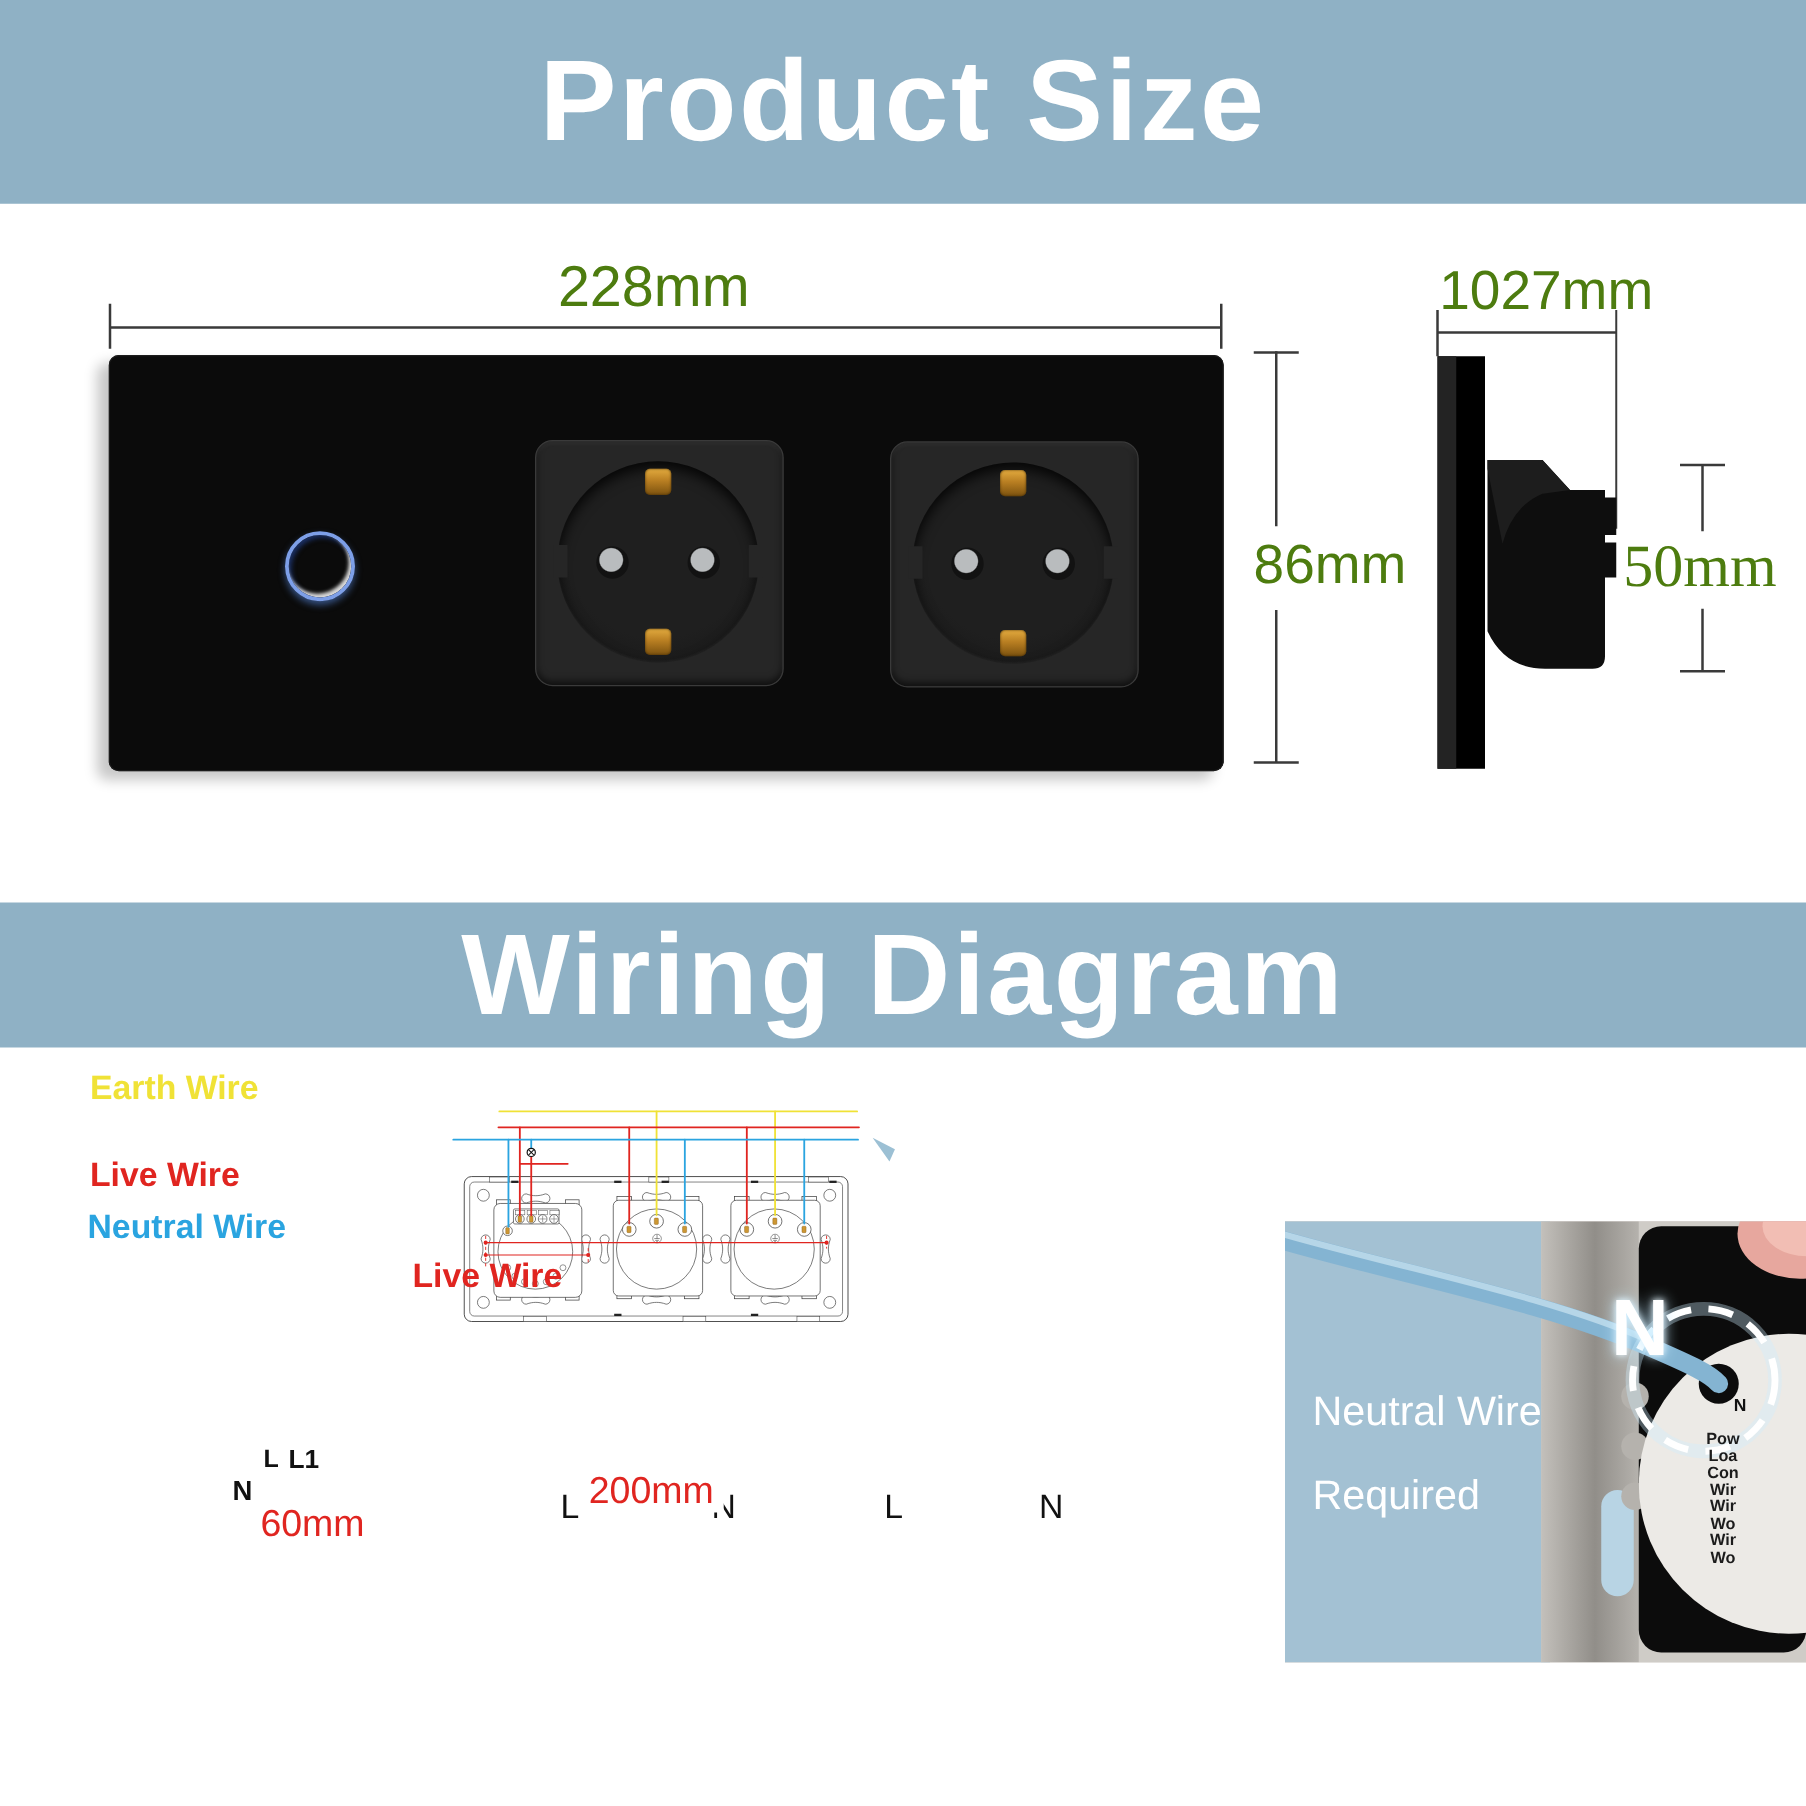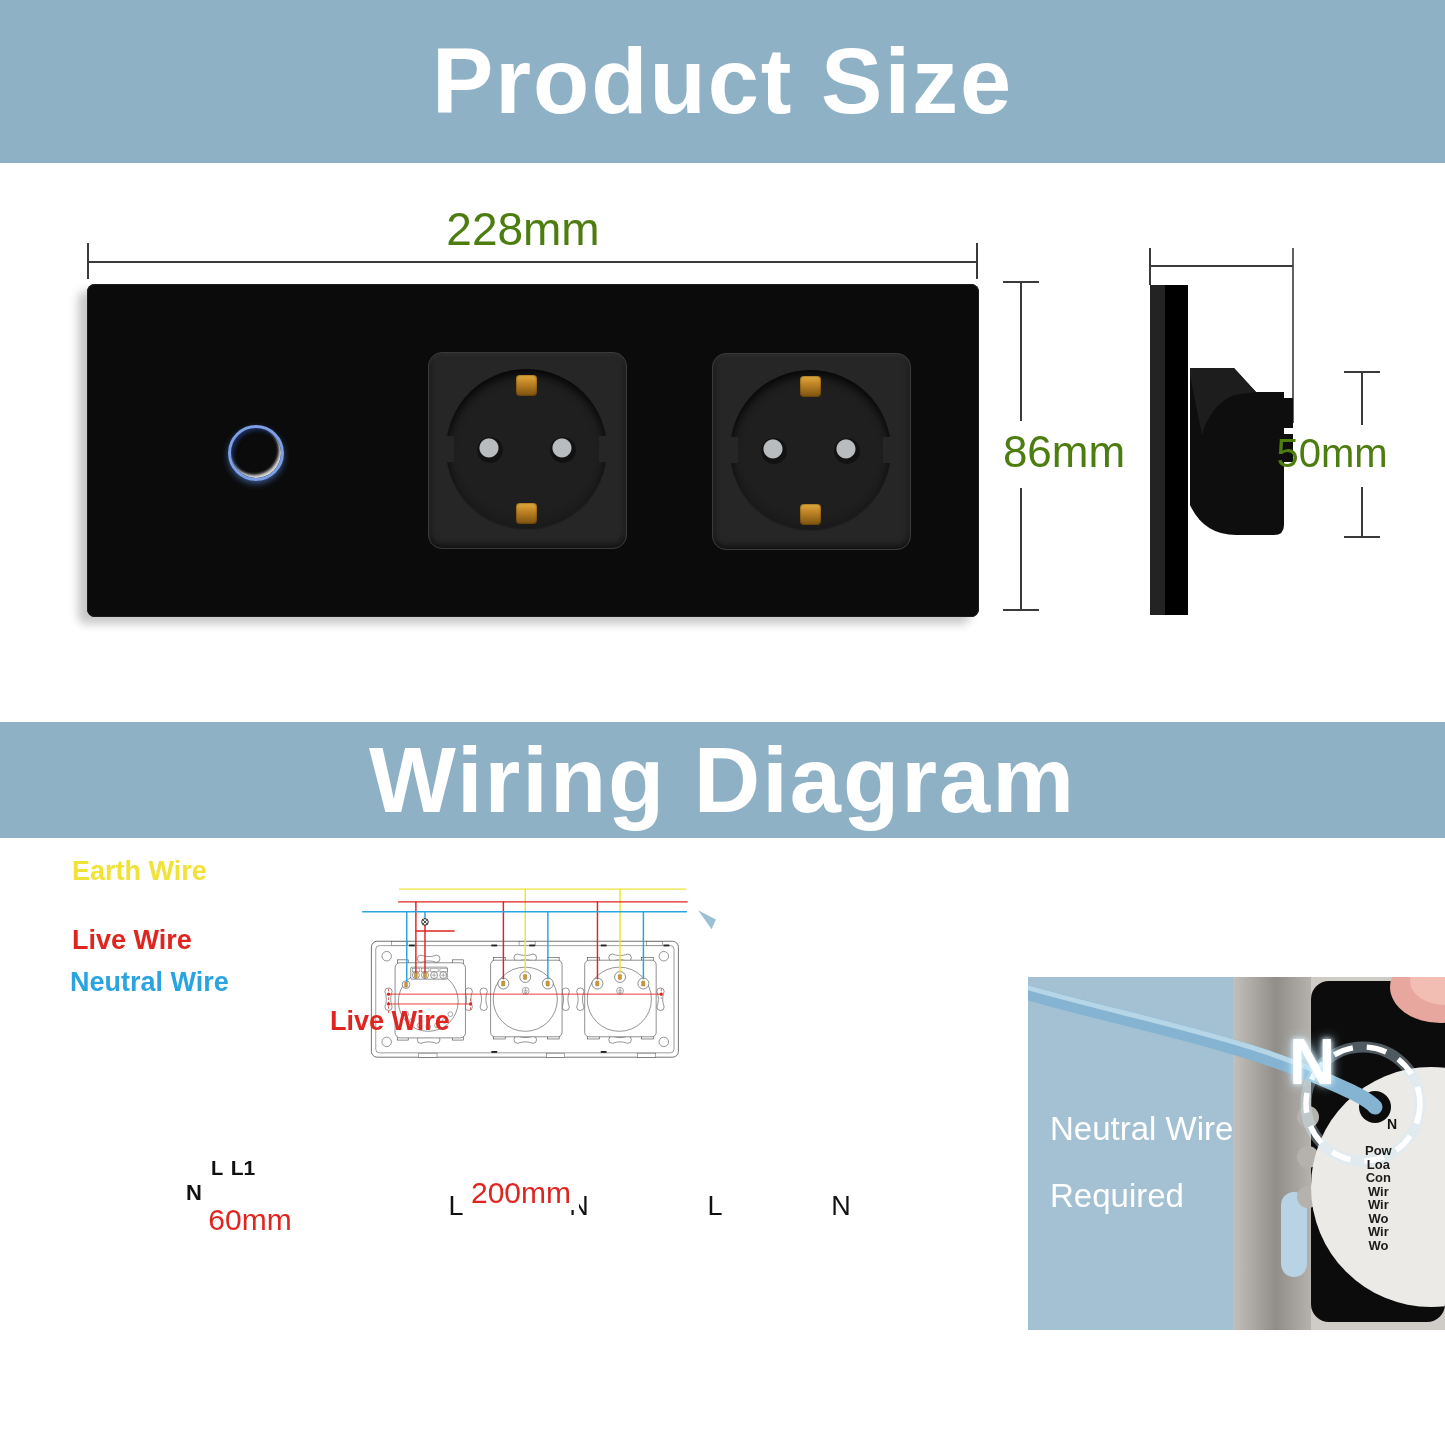--- a/index.html
+++ b/index.html
@@ -97,21 +97,22 @@
 
     <path d="M60,180 L60,173 L104,173 L126,197 L154,197 L154,203 L163,203 L163,233 L154,233
              L154,239 L163,239 L163,267 L154,267 L154,330 Q154,340 144,340 L106,340 Q74,340 60,310 Z" fill="#0e0e0e"></path>
     <path d="M60,180 L60,173 L104,173 L126,197 L104,200 Q80,210 72,240 Z" fill="#1d1d1d"></path>
 
     <line x1="232" y1="177" x2="232" y2="230" stroke="#3a3a3a" stroke-width="2"></line>
     <line x1="232" y1="292" x2="232" y2="342" stroke="#3a3a3a" stroke-width="2"></line>
     <line x1="214" y1="177" x2="250" y2="177" stroke="#3a3a3a" stroke-width="2"></line>
     <line x1="214" y1="342" x2="250" y2="342" stroke="#3a3a3a" stroke-width="2"></line>
   </svg>
-  <div class="abs dim-text" style="left:1332px;top:453px;font-size:40px;">50mm</div>
+  <div class="abs dim-text" style="left:1237px;top:233px;">1027mm</div>
+  <div class="abs dim-text" style="left:1360px;top:453px;font-size:48px;font-family:Liberation Serif, serif;">50mm</div>
 
   <div class="abs banner" style="top:722px;height:116px;">
     <div class="banner-text">Wiring Diagram</div>
   </div>
 
   <svg class="abs" style="left:0;top:880px;" width="1060" height="505" viewBox="0 880 1060 1385">
     <defs>
       <path id="bone" d="M-21,-10 A10,10 0 1,0 -21,10 C-13,7 -6,6 0,6 C6,6 13,7 21,10
                          A10,10 0 1,0 21,-10 C13,-7 6,-6 0,-6 C-6,-6 -13,-7 -21,-10 Z"></path>
     </defs>

